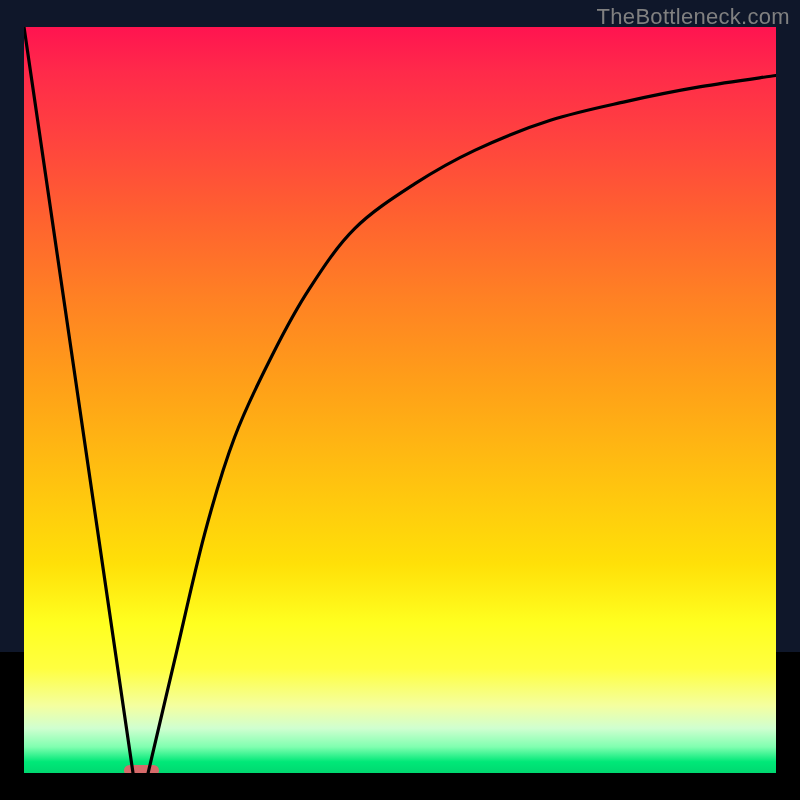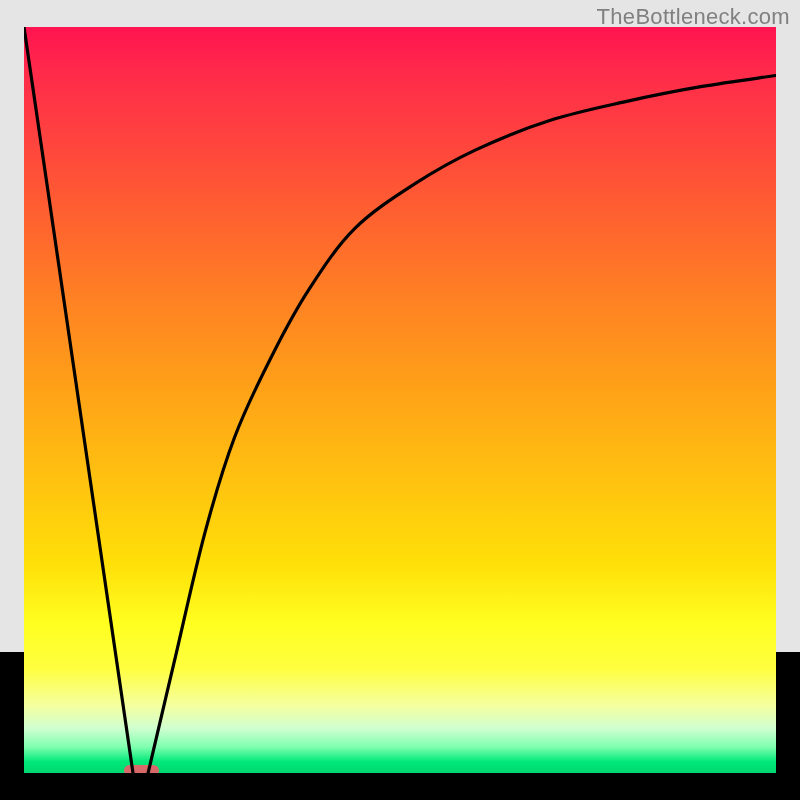--- a/index.html
+++ b/index.html
@@ -10,21 +10,21 @@
     background: #000;
     overflow: hidden;
     font-family: Arial, Helvetica, sans-serif;
   }
   .frame {
     position: absolute;
     left: 0;
     top: 0;
     width: 800px;
     height: 652px;
-    background: #e5e5e5;
+    background: #0f172a;
   }
   .watermark {
     position: absolute;
     top: 4px;
     right: 10px;
     color: #808080;
     font-size: 22px;
     font-weight: 500;
     letter-spacing: 0.3px;
     z-index: 50;

